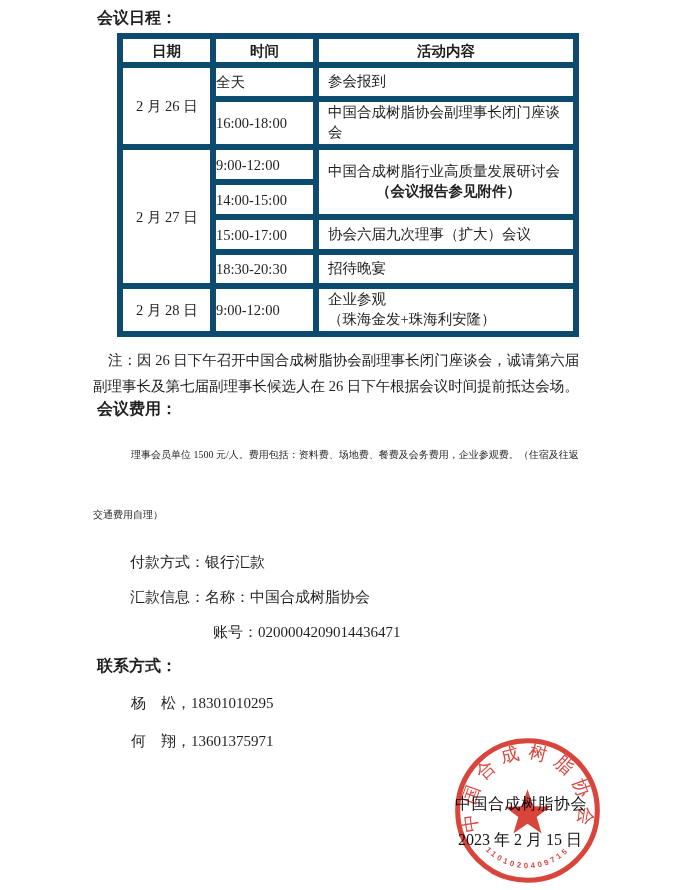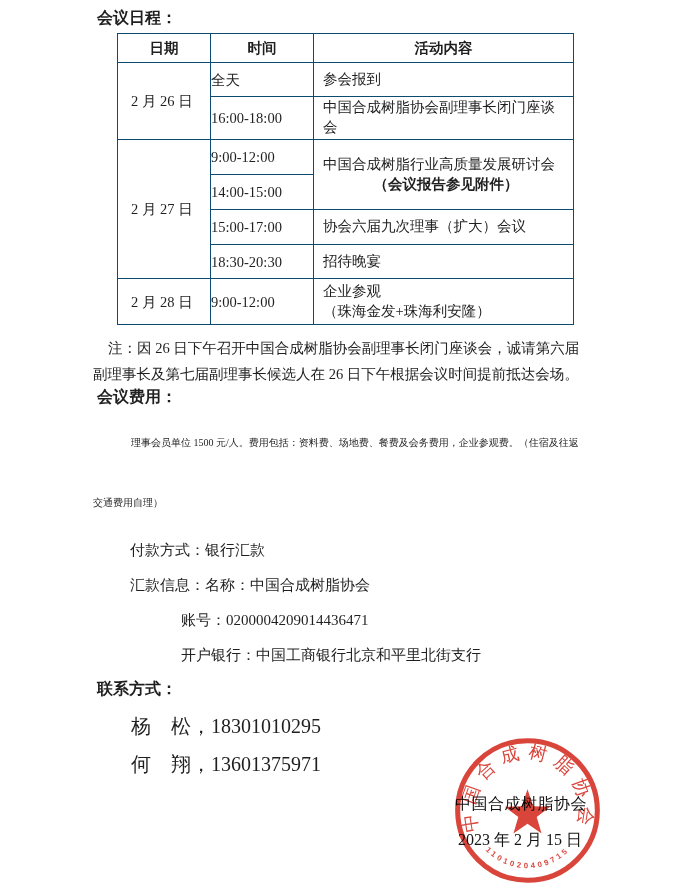--- a/index.html
+++ b/index.html
@@ -19,21 +19,21 @@
   }
   
   table.schedule {
     border-collapse: collapse;
     margin: 5px 0 0 24px;
     font-size: 14.5px;
     table-layout: fixed;
     border: 1.5px solid #111;
   }
   table.schedule th, table.schedule td {
-    border: 1px solid #0c4a6e;
+    border: 6px solid #0c4a6e;
     vertical-align: middle;
     line-height: 20px;
   }
   col.c-date { width: 93px; }
   col.c-time { width: 103px; }
   col.c-act  { width: 260px; }
   table.schedule th { height: 29px; font-weight: bold; text-align: center; font-size: 14.5px; }
   tr.r-std  { height: 34px; }
   tr.r-std2 { height: 35px; }
   tr.r-tall { height: 46px; }
@@ -47,24 +47,24 @@
     font-size: 14.5px; line-height: 26px; text-indent: 15px;
   }
   
   .fees-heading { }
   .fee-desc {
     margin-top: 6px; width: 493px;
     font-size: 10px; line-height: 60px; text-indent: 38px;
   }
   .pay-block { margin-top: 0; font-size: 15px; font-family: Liberation Serif, serif; }
   .pay-line  { line-height: 35px; margin-left: 37px; }
-  .pay-line.indent2 { margin-left: 88px; }
+  .pay-line.indent2 { margin-left: 120px; }
   
   .contacts-heading { margin-top: 6px; }
-  .contact-line { font-size: 20px; line-height: 38px; margin-left: 38px; }
+  .contact-line { font-size: 15px; line-height: 38px; margin-left: 38px; }
   .contact-block { margin-top: 8px; }
   
   .signoff {
     position: absolute; left: 455px; top: 786px;
     font-size: 16px; line-height: 36px; color: #141414;
   }
   .signoff .org  { letter-spacing: 0.5px; }
   .signoff .date { margin-left: 3px; }
   
   .seal {
@@ -140,21 +140,20 @@
 
     <p class="note">注：因 26 日下午召开中国合成树脂协会副理事长闭门座谈会，诚请第六届副理事长及第七届副理事长候选人在 26 日下午根据会议时间提前抵达会场。</p>
 
     <div class="sec-heading fees-heading">会议费用：</div>
     <p class="fee-desc">理事会员单位 1500 元/人。费用包括：资料费、场地费、餐费及会务费用，企业参观费。（住宿及往返交通费用自理）</p>
 
     <div class="pay-block">
       <div class="pay-line">付款方式：银行汇款</div>
       <div class="pay-line">汇款信息：名称：中国合成树脂协会</div>
       <div class="pay-line indent2">账号：0200004209014436471</div>
-      <div class="pay-line indent2">开户银行：中国工商银行北京和平里北街支行</div>
     </div>
 
     <div class="sec-heading contacts-heading">联系方式：</div>
     <div class="contact-block">
       <div class="contact-line">杨　松，18301010295</div>
       <div class="contact-line">何　翔，13601375971</div>
     </div>
   </div>
 
   <div class="signoff">

